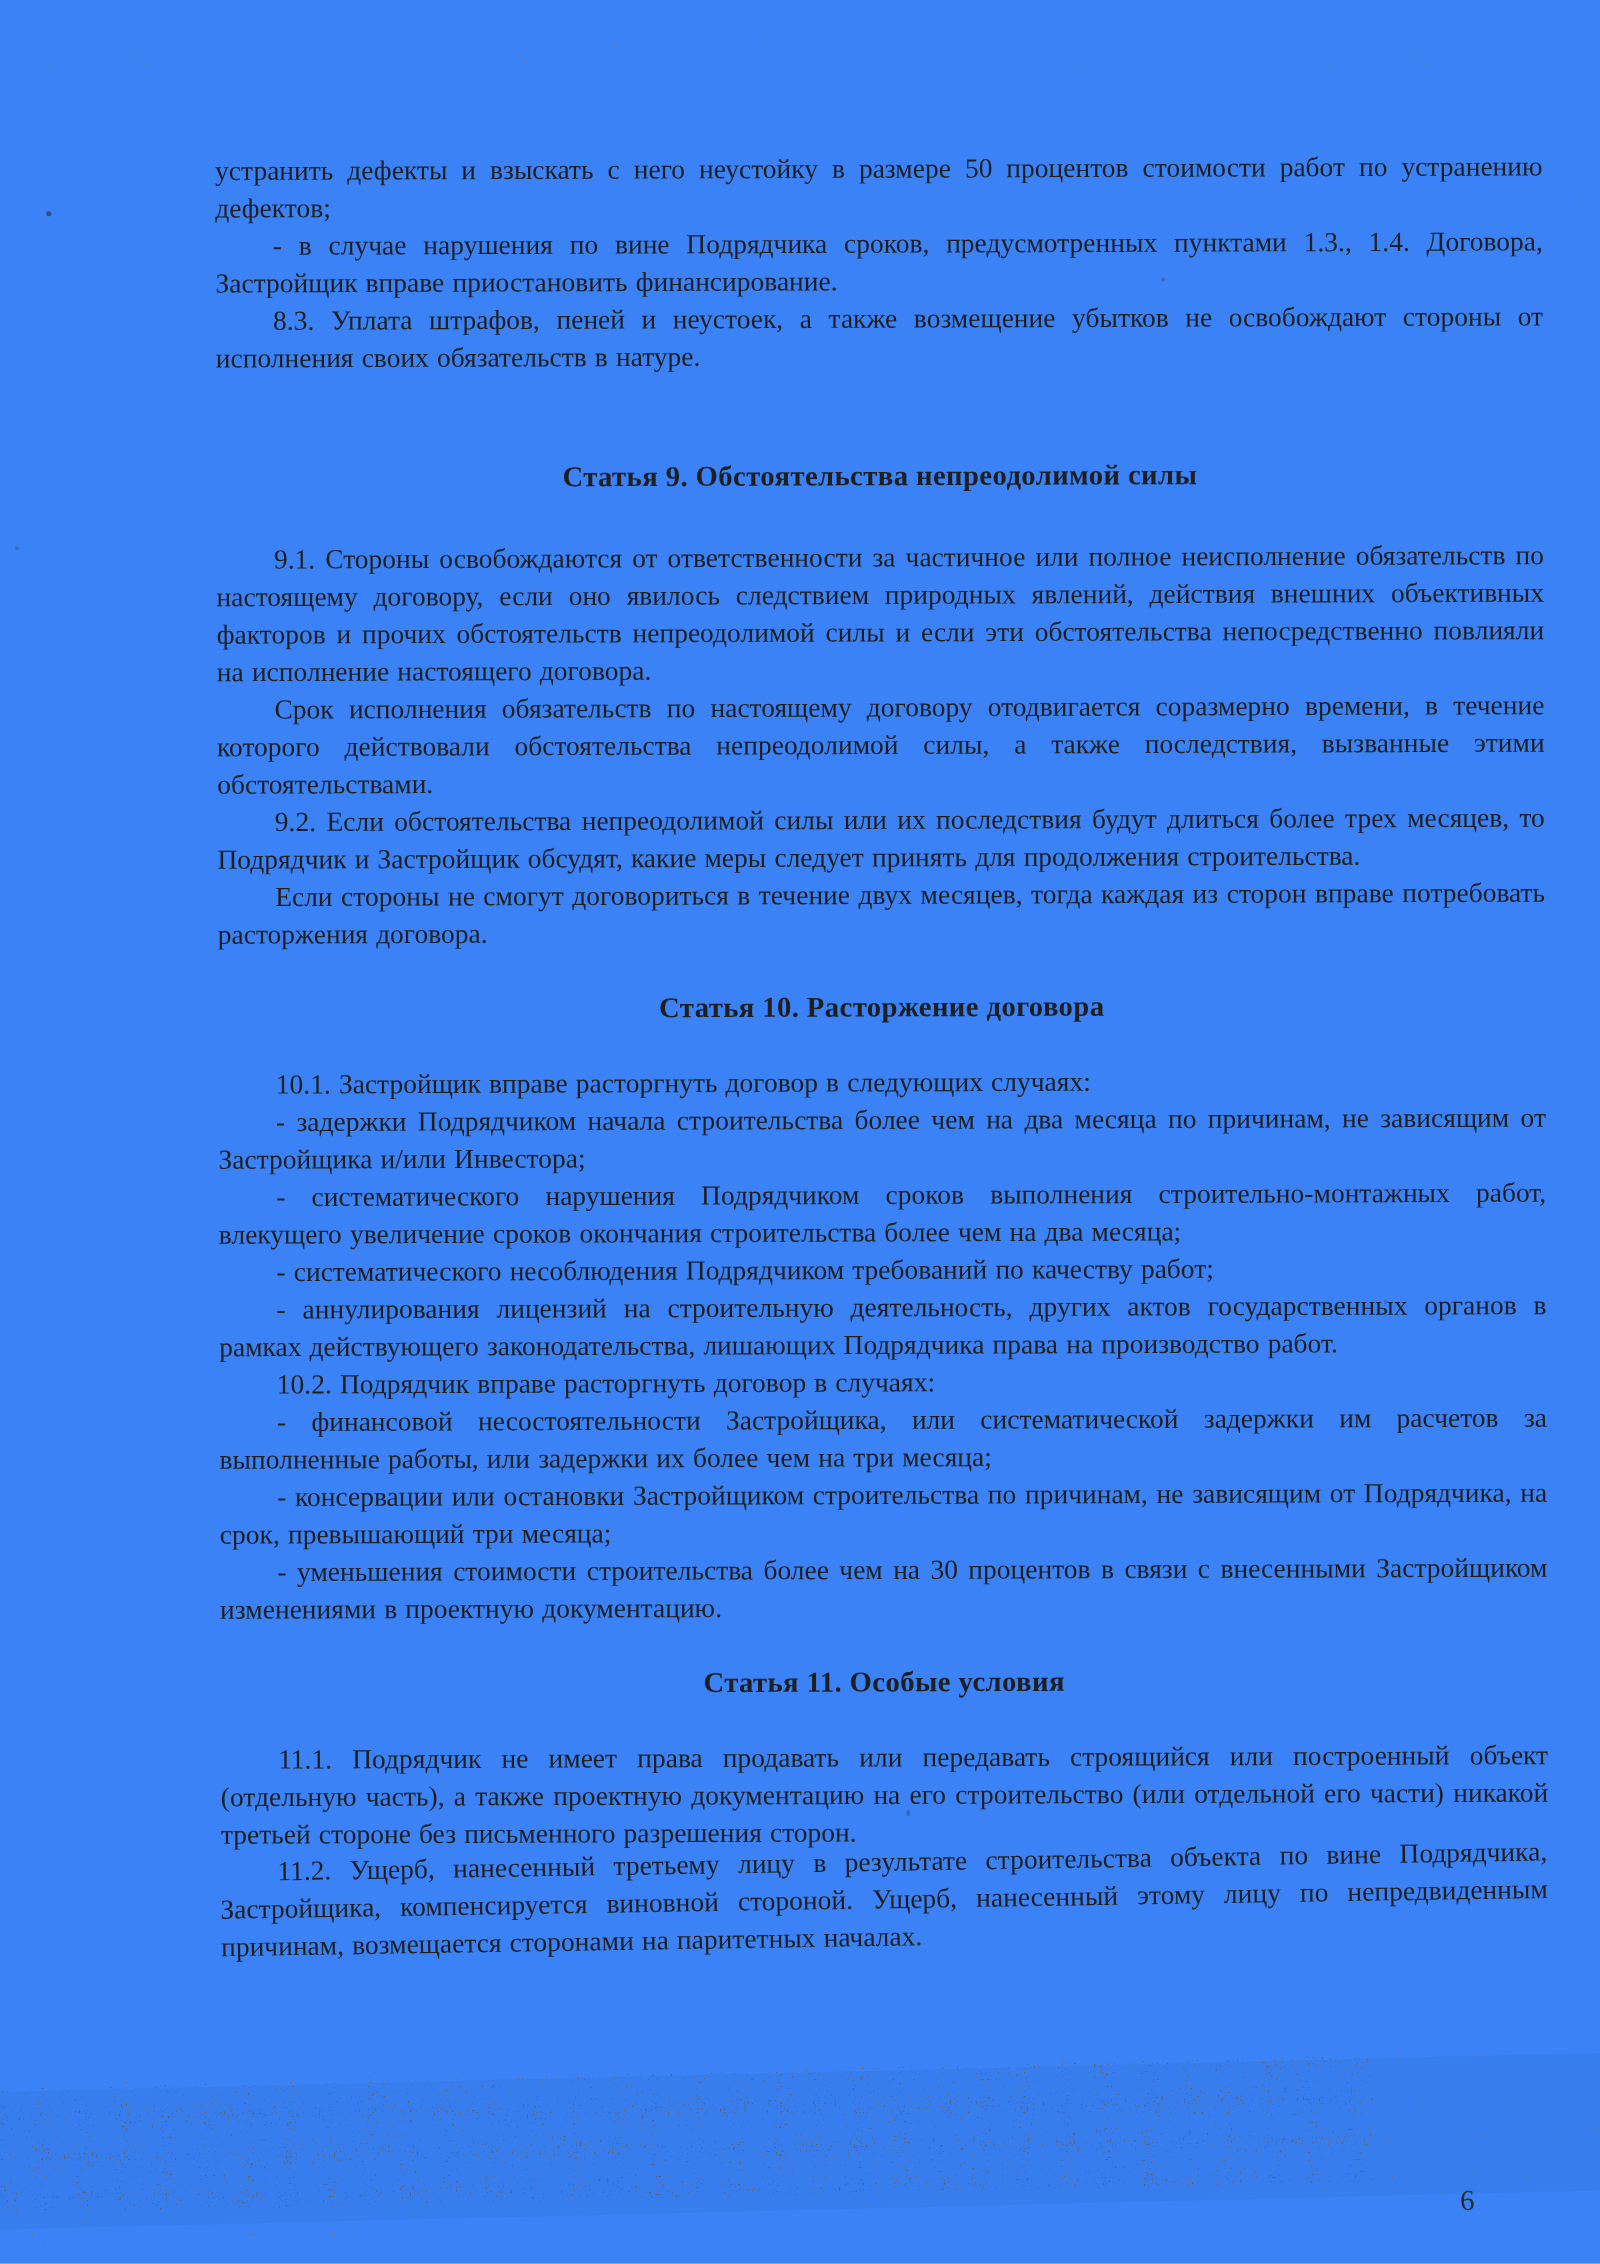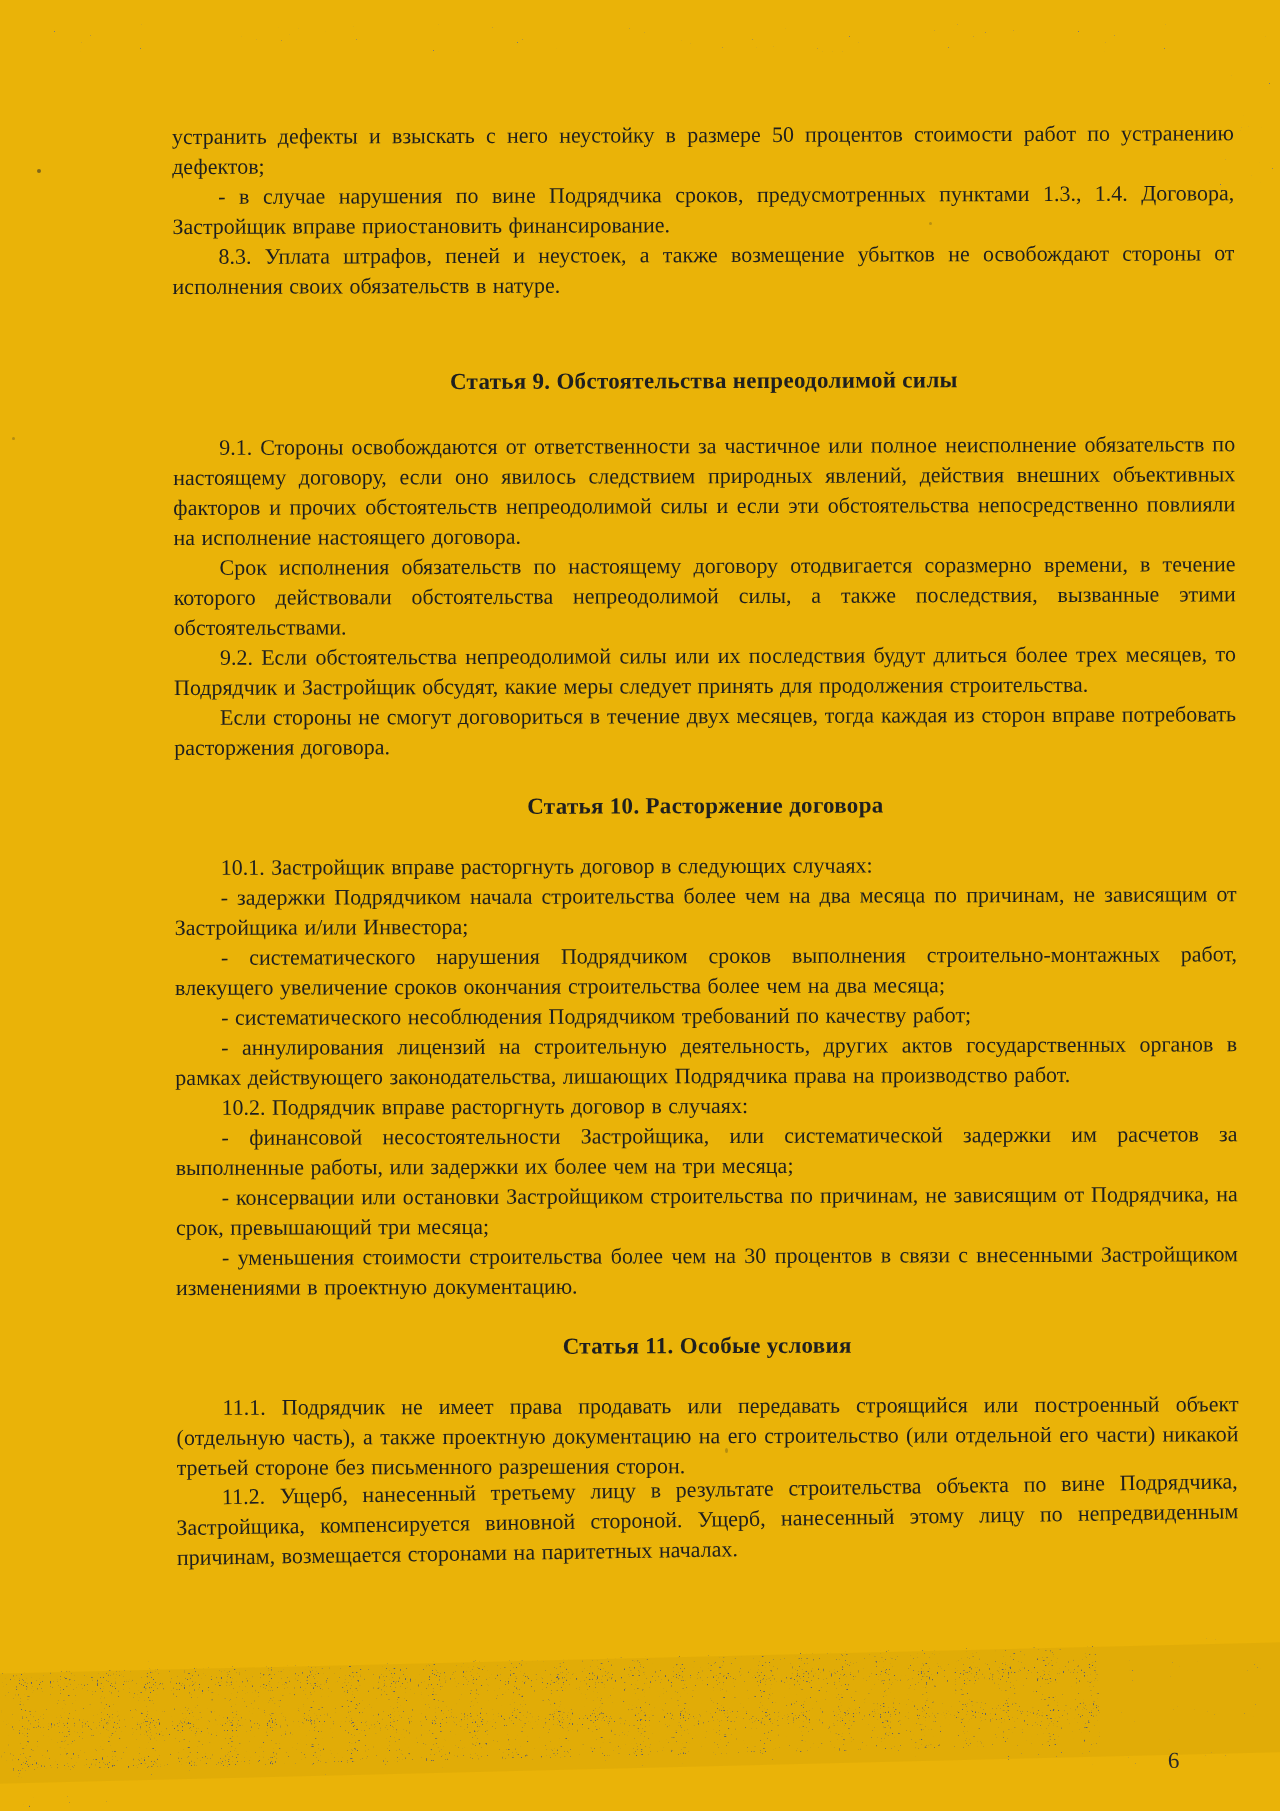--- a/index.html
+++ b/index.html
@@ -5,21 +5,21 @@
   html, body { margin: 0; padding: 0; }
   body {
     width: 1280px; height: 1811px;
     background: #fdfdfd;
     overflow: hidden;
     position: relative;
     font-family: "Liberation Serif", "DejaVu Serif", serif;
   }
   .page {
     position: absolute; inset: 0;
-    background: #eab308;
+    background: #3b82f6;
   }
   .document-text {
     position: absolute;
     left: 172px; top: 122px;
     width: 1062px;
     color: #1f1f1f;
     transform: rotate(-0.2deg);
     transform-origin: top left;
   }
   .para {

